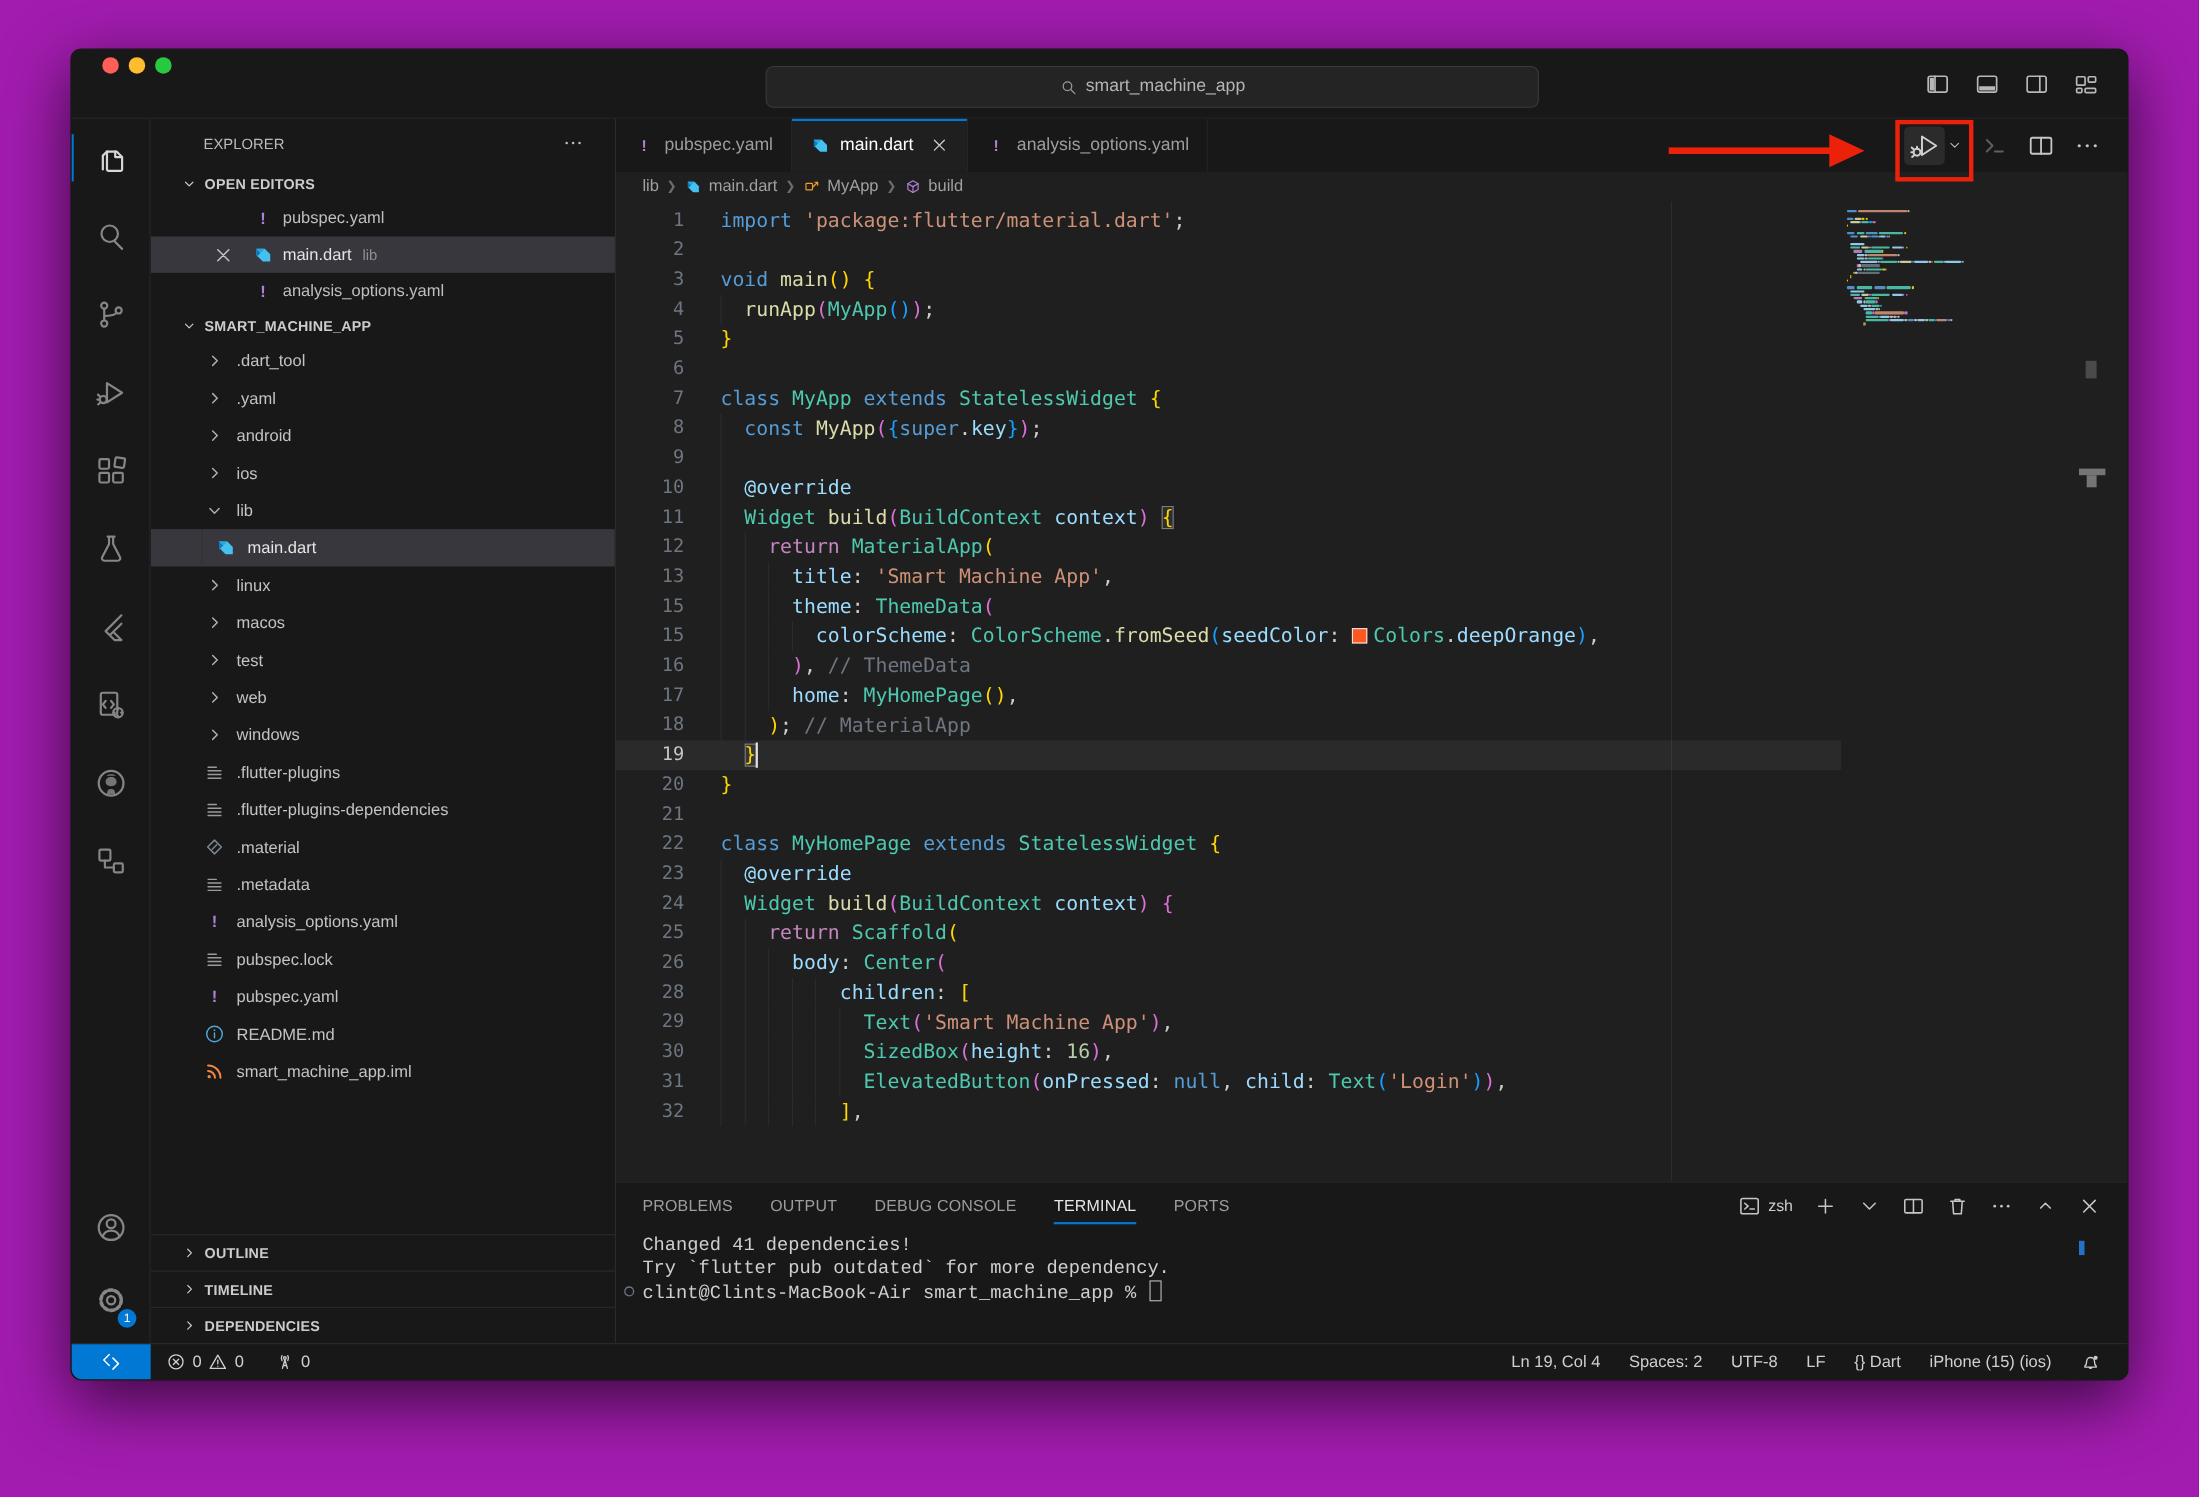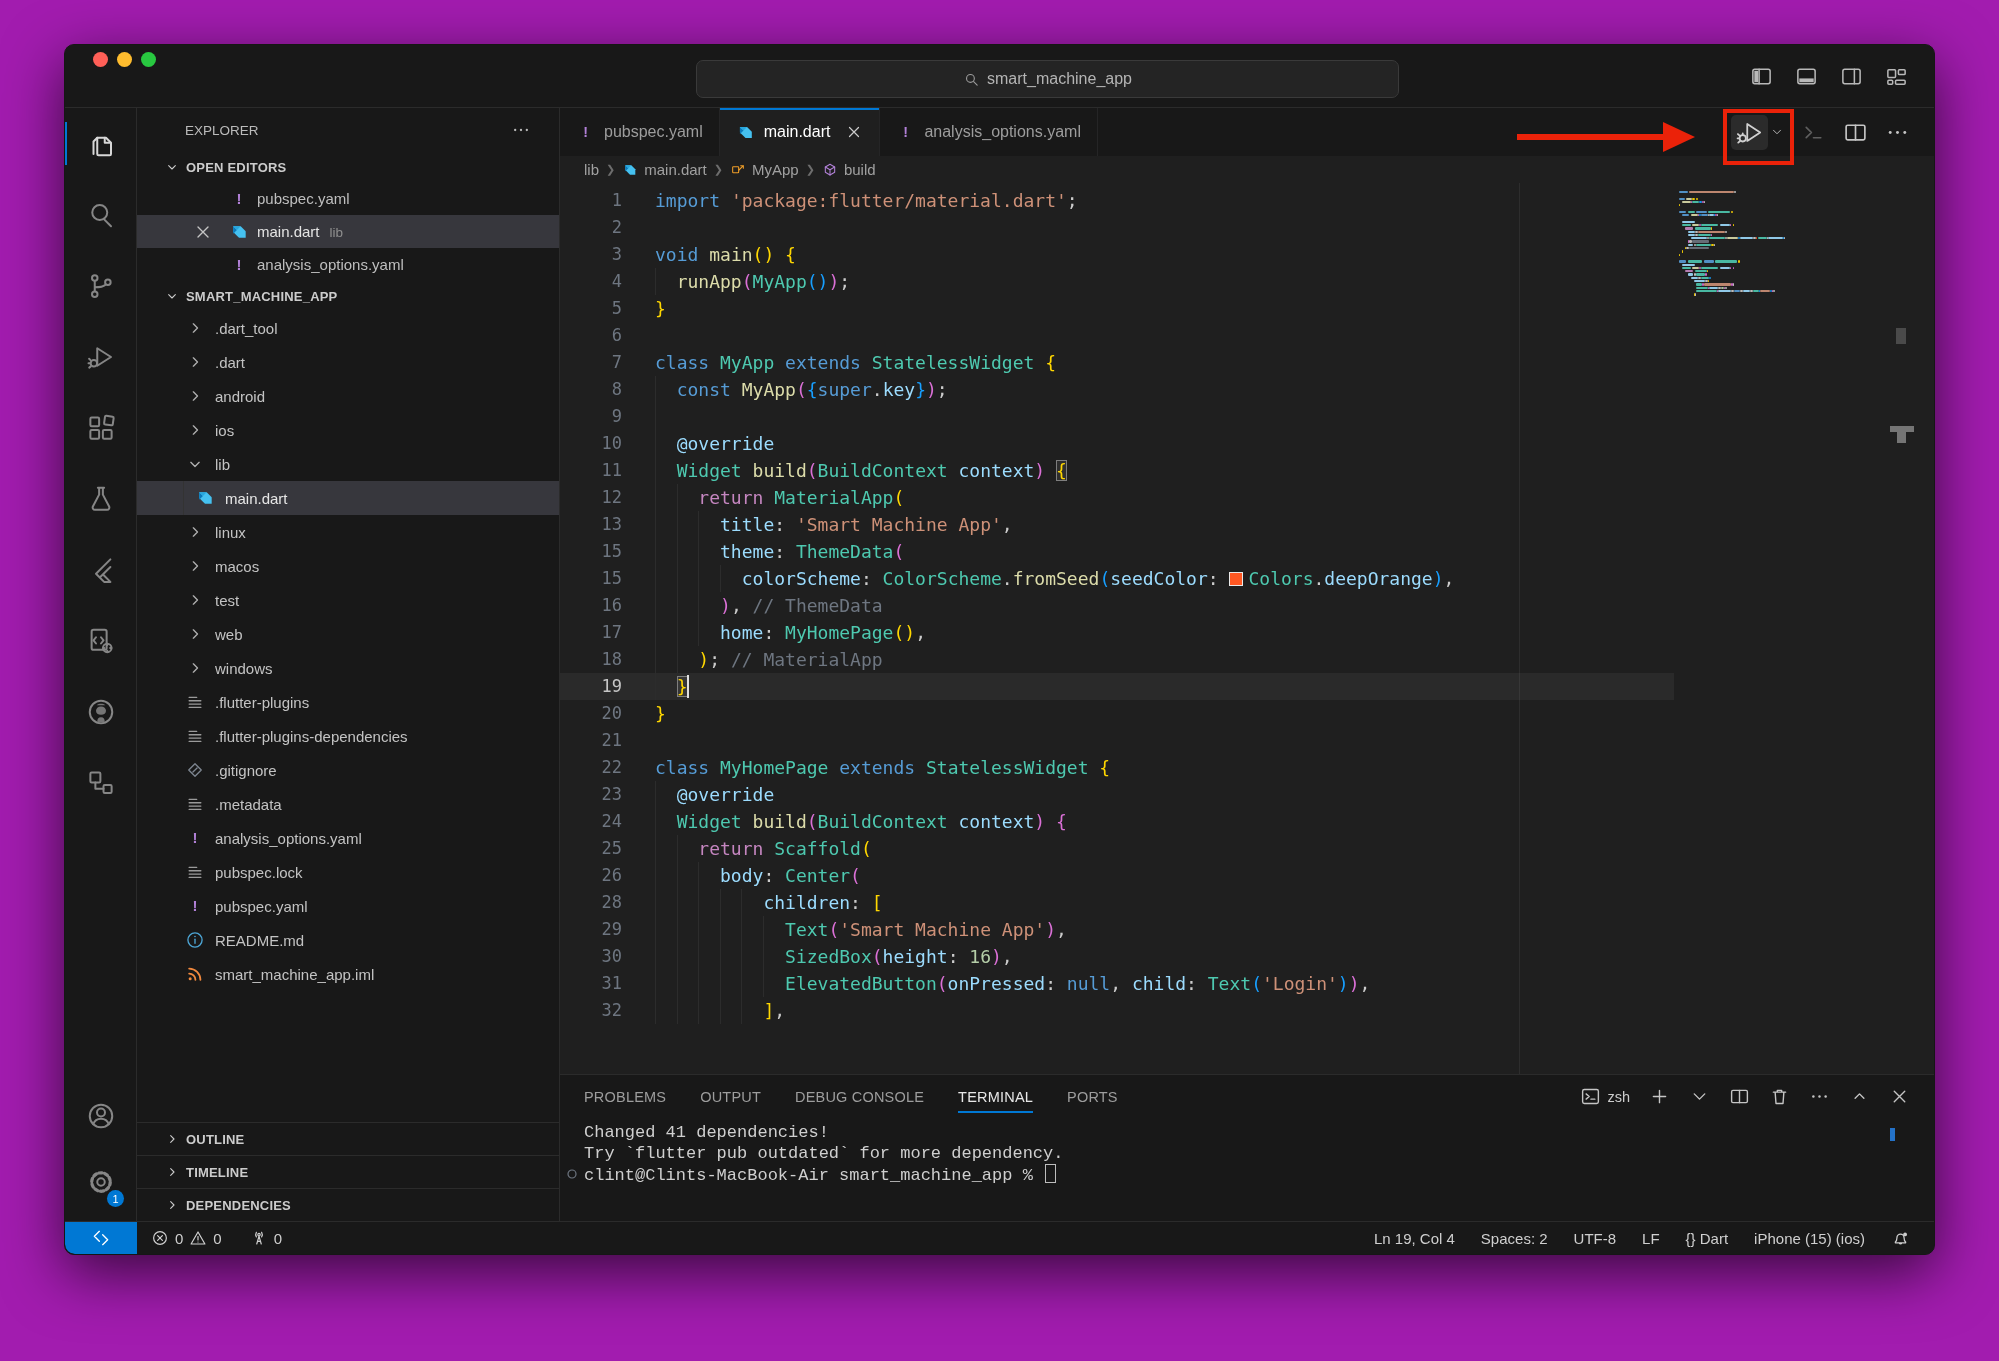--- a/index.html
+++ b/index.html
@@ -394,21 +394,21 @@
                 </svg>
               </span>
               <span class="lbl">.dart_tool</span>
             </div>
             <div class="tree-row">
               <span class="ic chev" style="height: 20px; width: 20px;">
                 <svg viewBox="0 0 24 24" fill="none" stroke="currentColor" stroke-width="1.6" stroke-linecap="round" stroke-linejoin="round">
                   <path d="M10 7l5 5-5 5"></path>
                 </svg>
               </span>
-              <span class="lbl">.dart</span>
+              <span class="lbl">.yaml</span>
             </div>
             <div class="tree-row">
               <span class="ic chev" style="height: 20px; width: 20px;">
                 <svg viewBox="0 0 24 24" fill="none" stroke="currentColor" stroke-width="1.6" stroke-linecap="round" stroke-linejoin="round">
                   <path d="M10 7l5 5-5 5"></path>
                 </svg>
               </span>
               <span class="lbl">android</span>
             </div>
             <div class="tree-row">
@@ -494,21 +494,21 @@
               </span>
               <span class="lbl">.flutter-plugins-dependencies</span>
             </div>
             <div class="tree-row">
               <span class="ic fic" style="height: 20px; width: 20px;">
                 <svg viewBox="0 0 24 24" fill="none" stroke="currentColor" stroke-width="1.6" stroke-linecap="round" stroke-linejoin="round">
                   <path d="M12 4.5 19.5 12 12 19.5 4.5 12z" stroke="#7d8590"></path>
                   <path d="M9.5 14.5l5-5" stroke="#7d8590"></path>
                 </svg>
               </span>
-              <span class="lbl">.gitignore</span>
+              <span class="lbl">.material</span>
             </div>
             <div class="tree-row">
               <span class="ic fic" style="height: 20px; width: 20px;">
                 <svg viewBox="0 0 24 24" fill="none" stroke="currentColor" stroke-width="1.6" stroke-linecap="round" stroke-linejoin="round">
                   <path d="M5 6.5h9M5 10.5h14M5 14.5h14M5 18.5h14" stroke="#9a9a9a"></path>
                 </svg>
               </span>
               <span class="lbl">.metadata</span>
             </div>
             <div class="tree-row">

